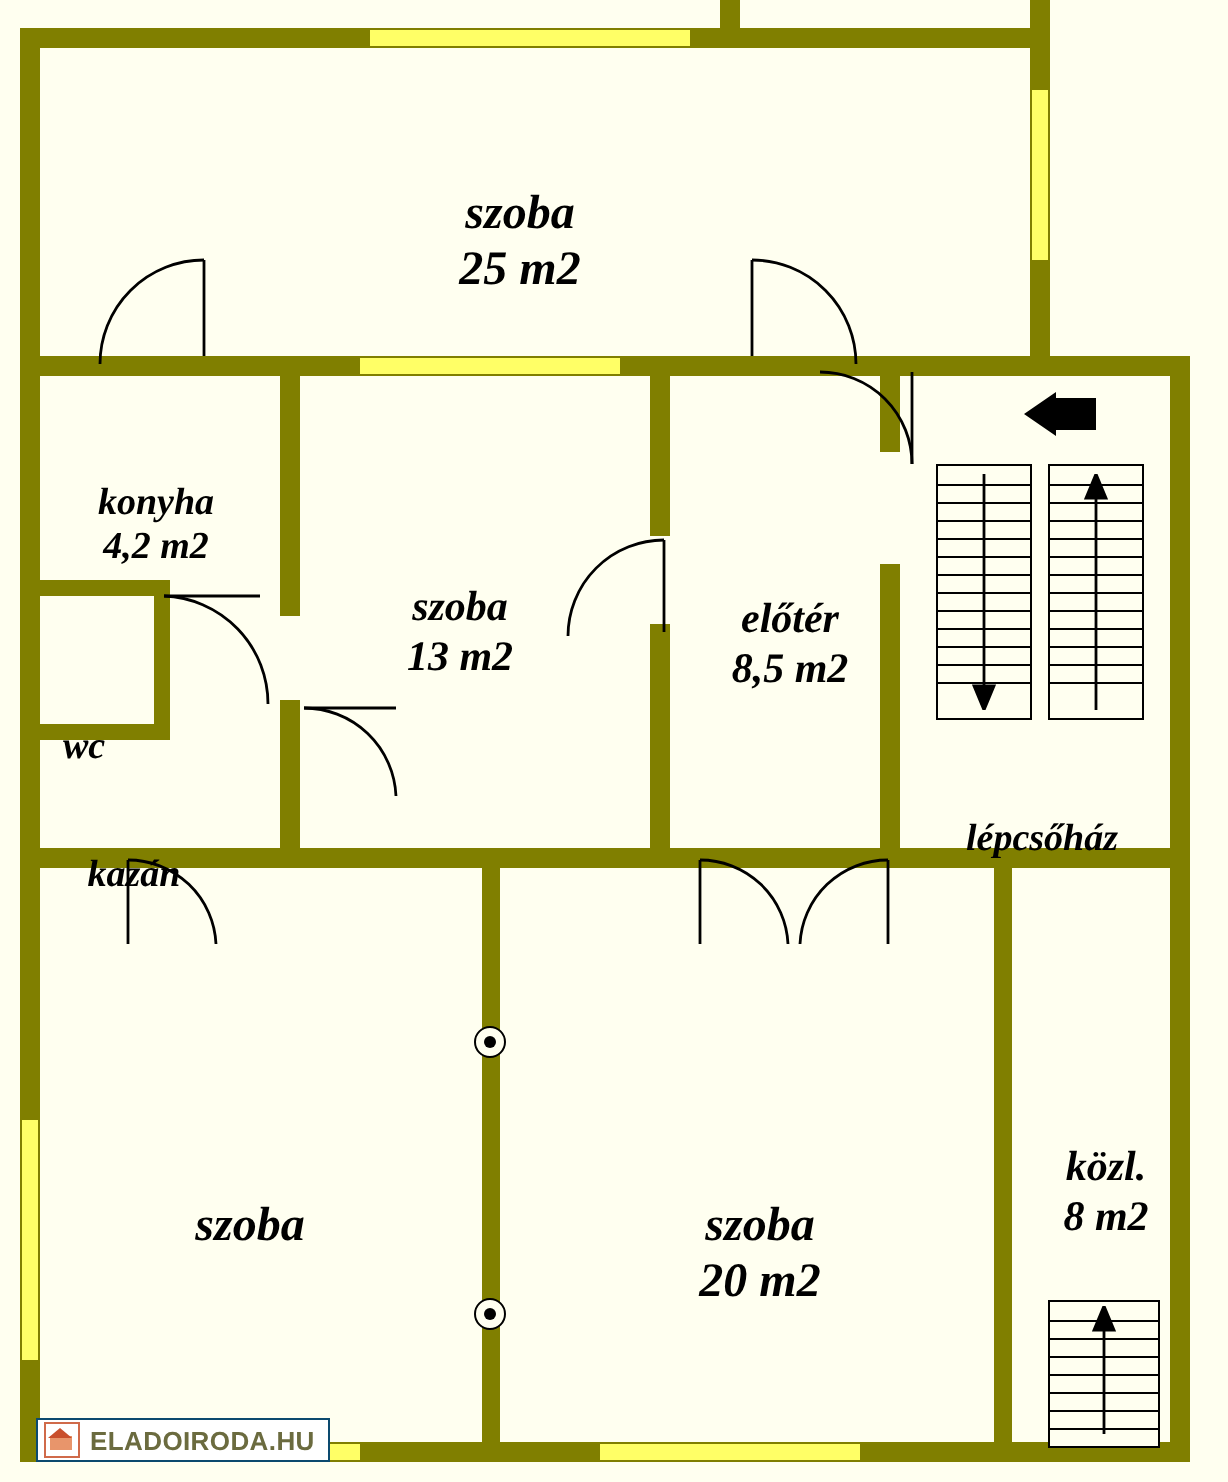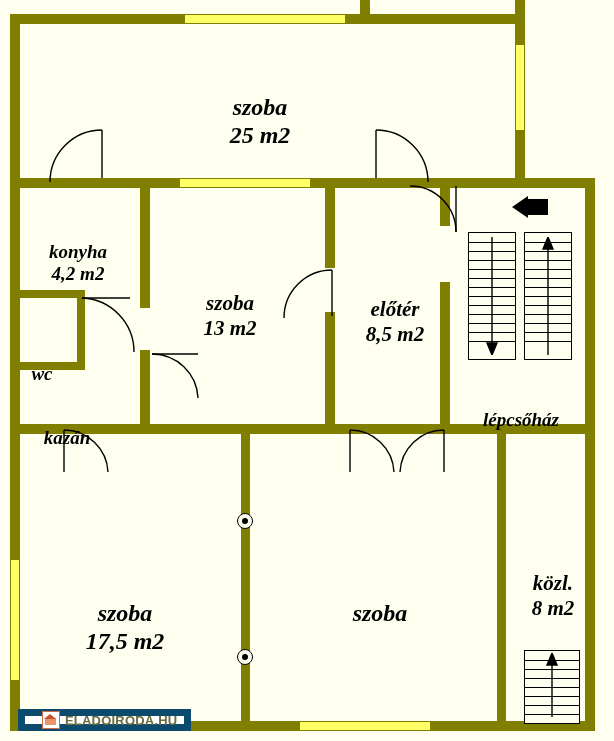--- a/index.html
+++ b/index.html
@@ -103,22 +103,22 @@
     border-radius: 50%;
   }
   
   .watermark {
     position: absolute;
     left: 18px;
     bottom: 10px;
     display: flex;
     align-items: center;
     background: #ffffff;
-    border: 7px solid #0c4a6e;
-    padding: 2px 7px 2px 17px;
+    border: 1px solid #0c4a6e;
+    padding: 2px 7px 2px 3px;
     height: 22px;
     box-sizing: border-box;
   }
   .watermark .wm-icon {
     width: 16px;
     height: 16px;
     background: #ffffff;
     border: 1px solid #d06a4a;
     position: relative;
     margin-right: 5px;
@@ -352,25 +352,25 @@
   <div class="label f19" style="left:24px; top:386px; width:86px;">
     <span class="l1">kazán</span>
   </div>
 
   <div class="label f19" style="left:446px; top:368px; width:150px;">
     <span class="l1">lépcsőház</span>
   </div>
 
   <div class="label f24" style="left:40px; top:558px; width:170px;">
     <span class="l1">szoba</span>
-    <span class="l2">17,5 m2</span>
   </div>
 
   <div class="label f24" style="left:300px; top:558px; width:160px;">
     <span class="l1">szoba</span>
+    <span class="l2">20 m2</span>
   </div>
 
   <div class="label f21" style="left:508px; top:530px; width:90px;">
     <span class="l1">közl.</span>
     <span class="l2">8 m2</span>
   </div>
 
   <div class="watermark">
     <span class="wm-icon"></span>
     <span class="wm-text">ELADOIRODA.HU</span>

